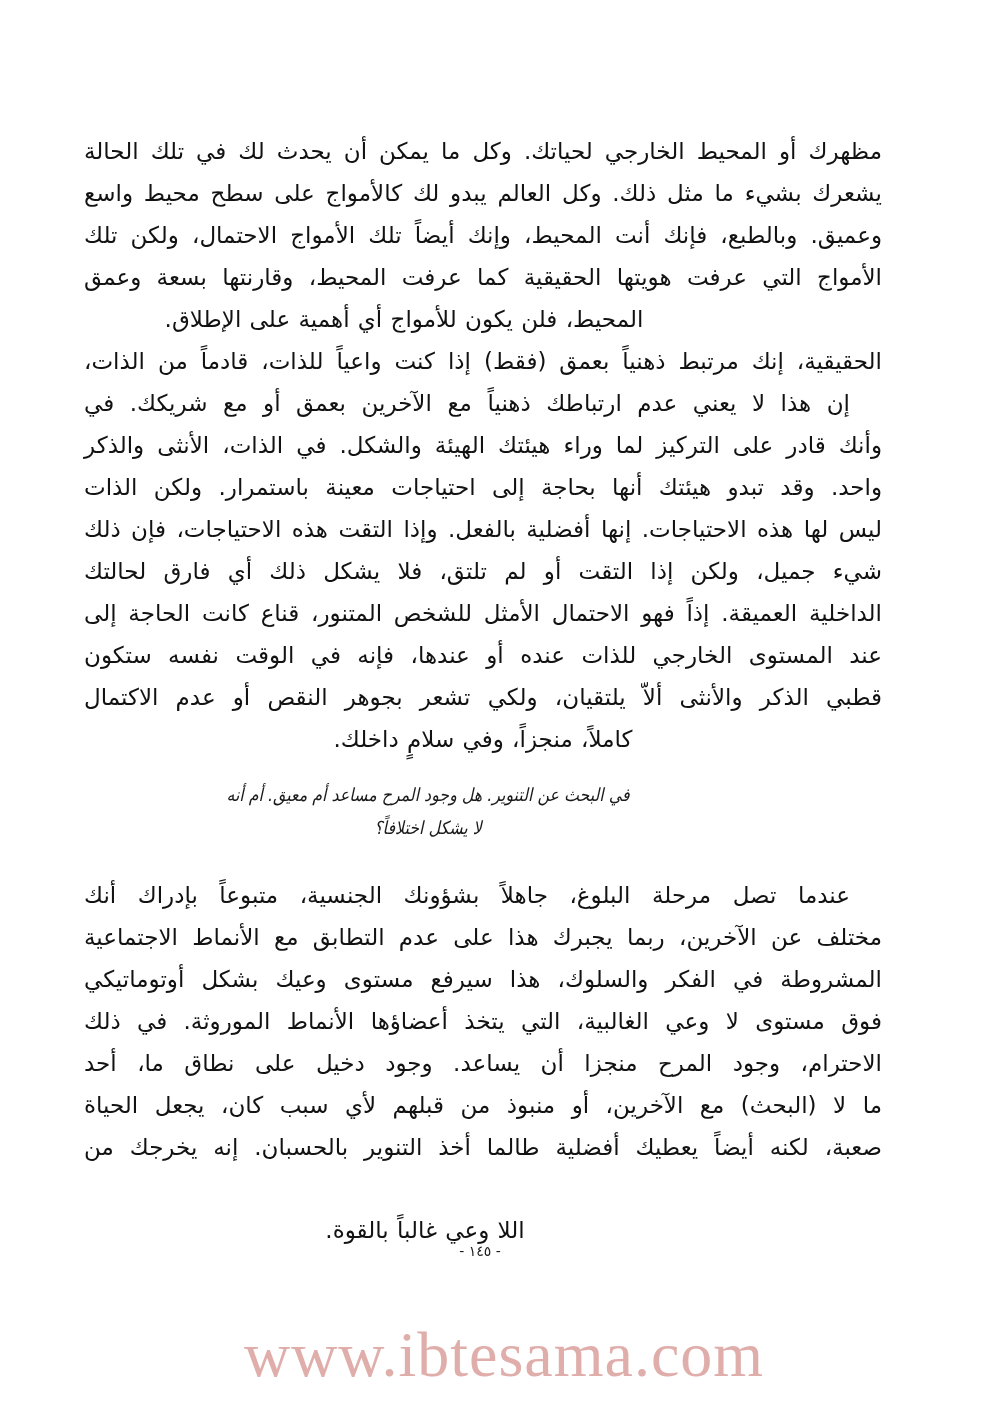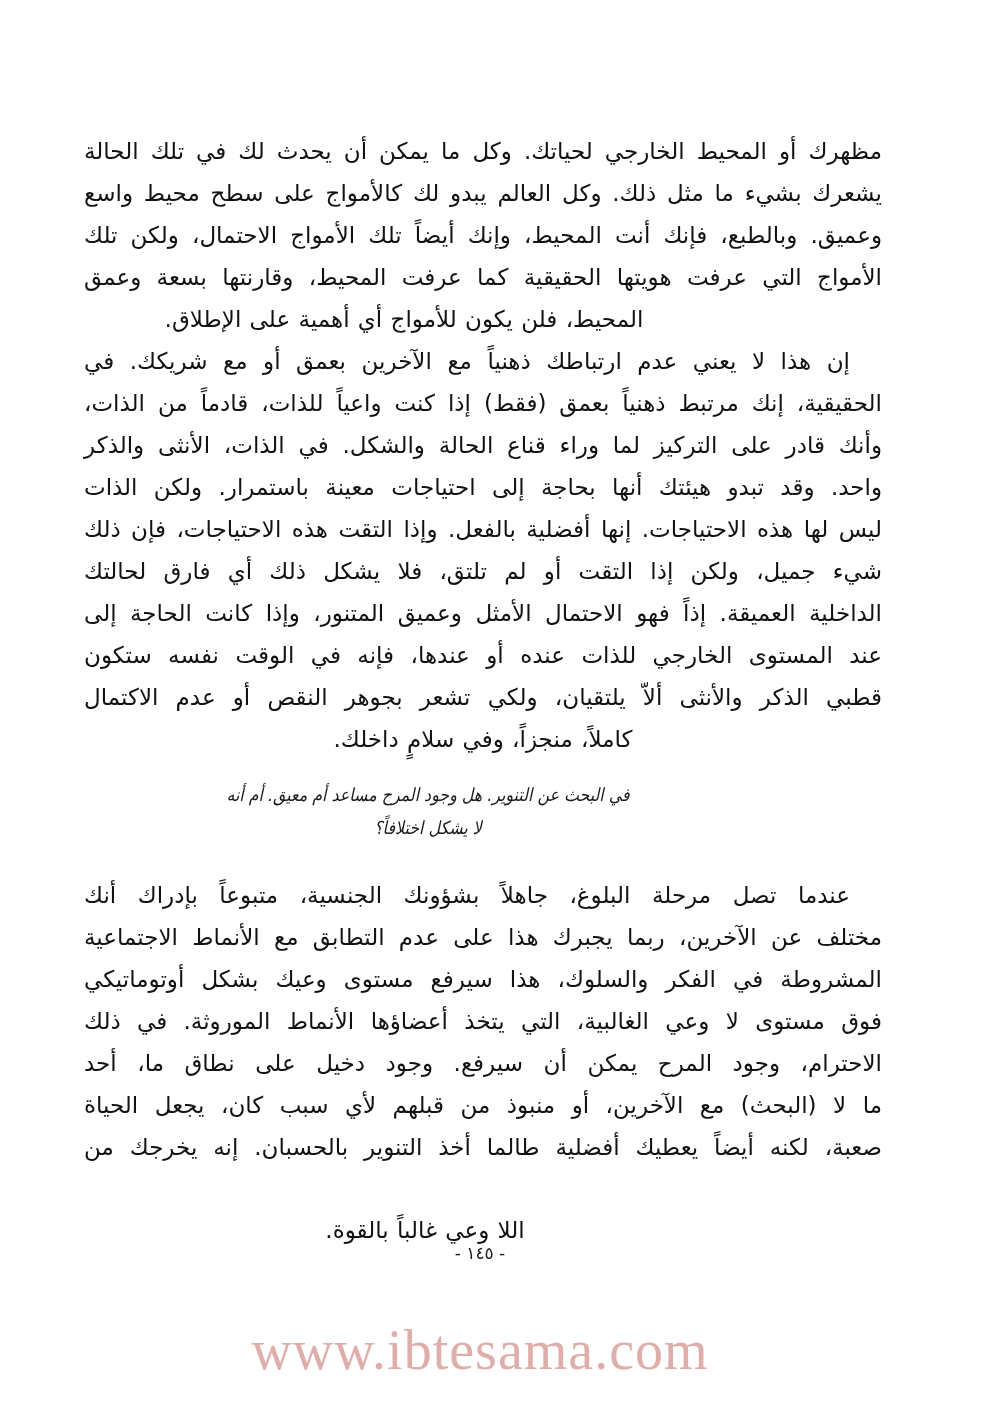--- a/index.html
+++ b/index.html
@@ -52,75 +52,76 @@
     text-align: center;
     text-align-last: center;
   }
   .para-3 { margin-top: 30px; }
   .page-number {
     position: absolute;
     top: 1243px;
     left: 0;
     width: 100%;
     text-align: center;
-    font-size: 17px;
+    font-size: 14px;
     color: #1c1c1c;
     direction: rtl;
   }
   .watermark {
     position: absolute;
     top: 1318px;
     left: 0;
     width: 100%;
     text-align: center;
     font-family: "Liberation Serif", serif;
-    font-size: 56px;
+    font-size: 64px;
     color: #e0aeaa;
     letter-spacing: 1px;
+    padding-left: 24px;
   }
 </style>
 </head>
 <body>
 
 <div class="page">
 
   <div class="text-block">
 
     <div class="para para-1">
       <div class="line">مظهرك أو المحيط الخارجي لحياتك. وكل ما يمكن أن يحدث لك في تلك الحالة</div>
       <div class="line">يشعرك بشيء ما مثل ذلك. وكل العالم يبدو لك كالأمواج على سطح محيط واسع</div>
       <div class="line">وعميق. وبالطبع، فإنك أنت المحيط، وإنك أيضاً تلك الأمواج الاحتمال، ولكن تلك</div>
       <div class="line">الأمواج التي عرفت هويتها الحقيقية كما عرفت المحيط، وقارنتها بسعة وعمق</div>
       <div class="line end-line shift-a">المحيط، فلن يكون للأمواج أي أهمية على الإطلاق.</div>
     </div>
 
     <div class="para para-2">
+      <div class="line">الحقيقية، إنك مرتبط ذهنياً بعمق (فقط) إذا كنت واعياً للذات، قادماً من الذات،</div>
       <div class="line indent-first">إن هذا لا يعني عدم ارتباطك ذهنياً مع الآخرين بعمق أو مع شريكك. في</div>
-      <div class="line">الحقيقية، إنك مرتبط ذهنياً بعمق (فقط) إذا كنت واعياً للذات، قادماً من الذات،</div>
-      <div class="line">وأنك قادر على التركيز لما وراء قناع الحالة والشكل. في الذات، الأنثى والذكر</div>
+      <div class="line">وأنك قادر على التركيز لما وراء هيئتك الهيئة والشكل. في الذات، الأنثى والذكر</div>
       <div class="line">واحد. وقد تبدو هيئتك أنها بحاجة إلى احتياجات معينة باستمرار. ولكن الذات</div>
       <div class="line">ليس لها هذه الاحتياجات. إنها أفضلية بالفعل. وإذا التقت هذه الاحتياجات، فإن ذلك</div>
       <div class="line">شيء جميل، ولكن إذا التقت أو لم تلتق، فلا يشكل ذلك أي فارق لحالتك</div>
-      <div class="line">الداخلية العميقة. إذاً فهو الاحتمال الأمثل وعميق المتنور، وإذا كانت الحاجة إلى</div>
+      <div class="line">الداخلية العميقة. إذاً فهو الاحتمال الأمثل للشخص المتنور، قناع كانت الحاجة إلى</div>
       <div class="line">عند المستوى الخارجي للذات عنده أو عندها، فإنه في الوقت نفسه ستكون</div>
       <div class="line">قطبي الذكر والأنثى ألاّ يلتقيان، ولكي تشعر بجوهر النقص أو عدم الاكتمال</div>
       <div class="line end-line">كاملاً، منجزاً، وفي سلامٍ داخلك.</div>
     </div>
 
     <div class="question">
       <div class="q-line">في البحث عن التنوير. هل وجود المرح مساعد أم معيق. أم أنه</div>
       <div class="q-line">لا يشكل اختلافاً؟</div>
     </div>
 
     <div class="para para-3">
       <div class="line indent-first">عندما تصل مرحلة البلوغ، جاهلاً بشؤونك الجنسية، متبوعاً بإدراك أنك</div>
       <div class="line">مختلف عن الآخرين، ربما يجبرك هذا على عدم التطابق مع الأنماط الاجتماعية</div>
       <div class="line">المشروطة في الفكر والسلوك، هذا سيرفع مستوى وعيك بشكل أوتوماتيكي</div>
       <div class="line">فوق مستوى لا وعي الغالبية، التي يتخذ أعضاؤها الأنماط الموروثة. في ذلك</div>
-      <div class="line">الاحترام، وجود المرح يمكن أن سيرفع. وجود دخيل على نطاق ما، أحد</div>
+      <div class="line">الاحترام، وجود المرح منجزا أن يساعد. وجود دخيل على نطاق ما، أحد</div>
       <div class="line">ما لا (البحث) مع الآخرين، أو منبوذ من قبلهم لأي سبب كان، يجعل الحياة</div>
       <div class="line">صعبة، لكنه أيضاً يعطيك أفضلية طالما أخذ التنوير بالحسبان. إنه يخرجك من</div>
       <div class="line end-line shift-b">اللا وعي غالباً بالقوة.</div>
     </div>
 
   </div>
 
   <div class="page-number">- ١٤٥ -</div>
 
   <div class="watermark">www.ibtesama.com</div>

